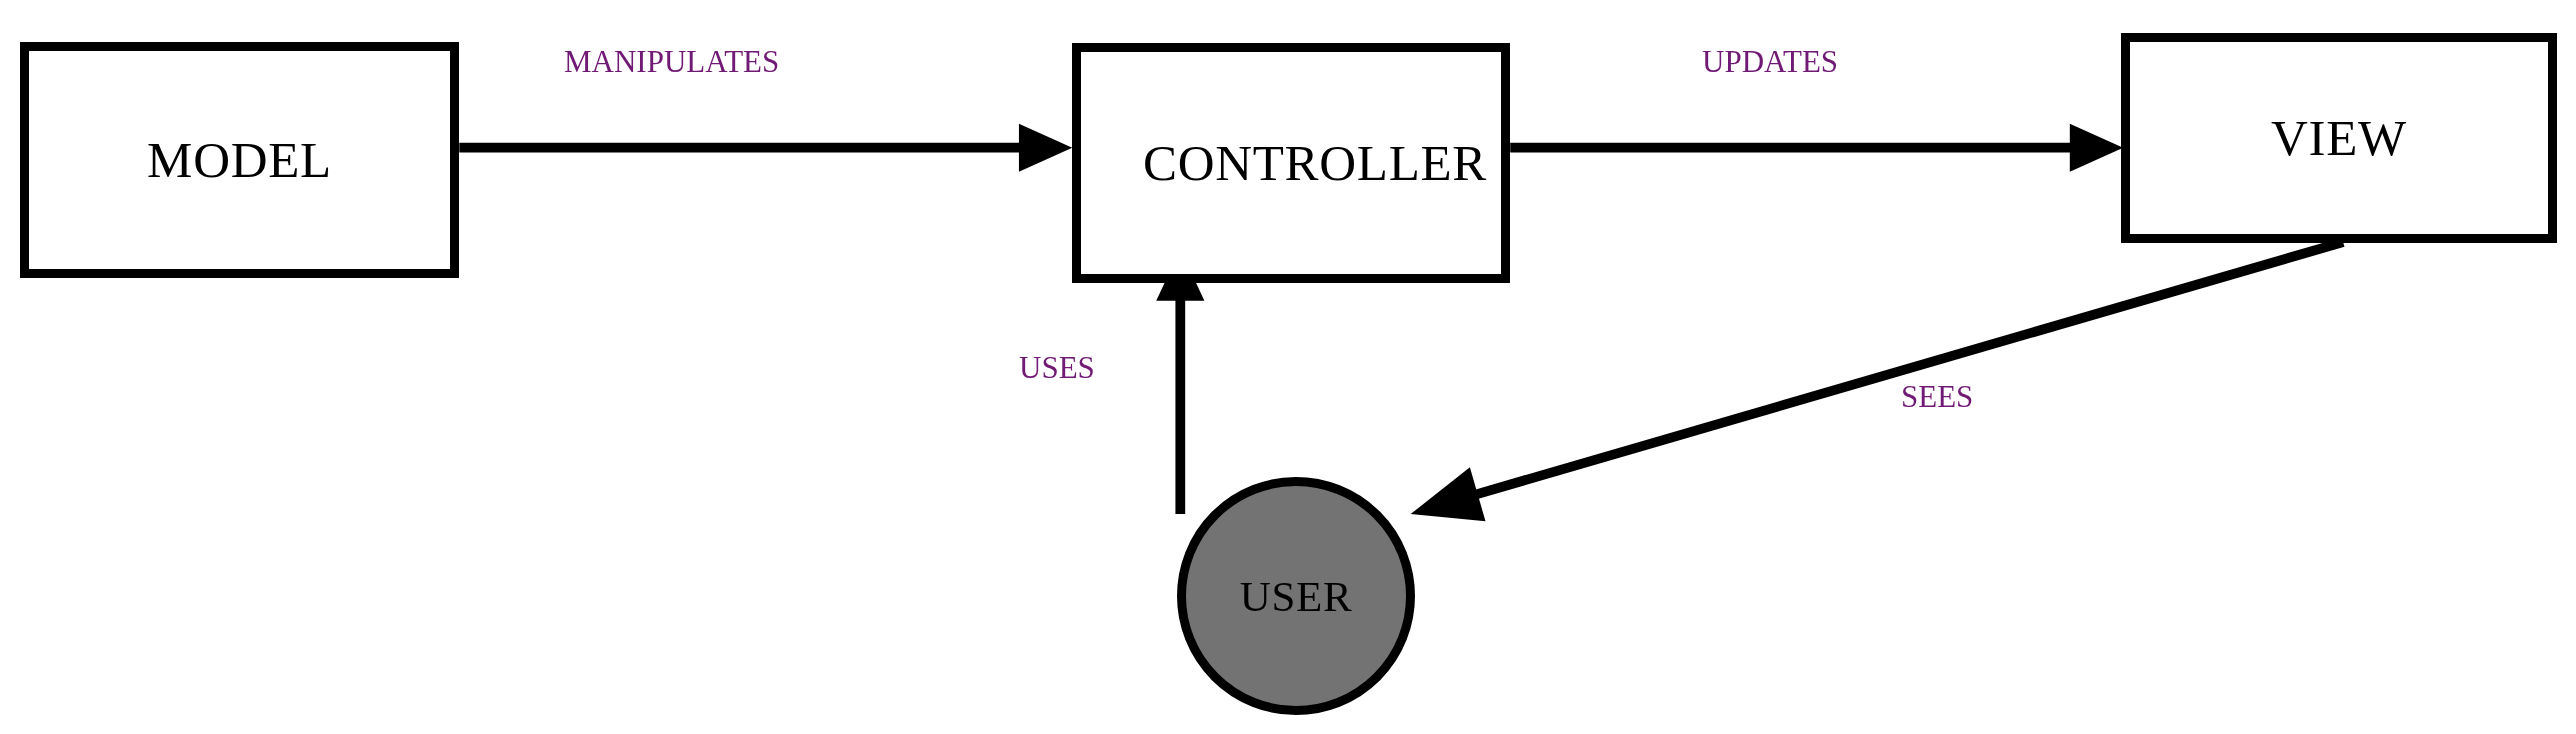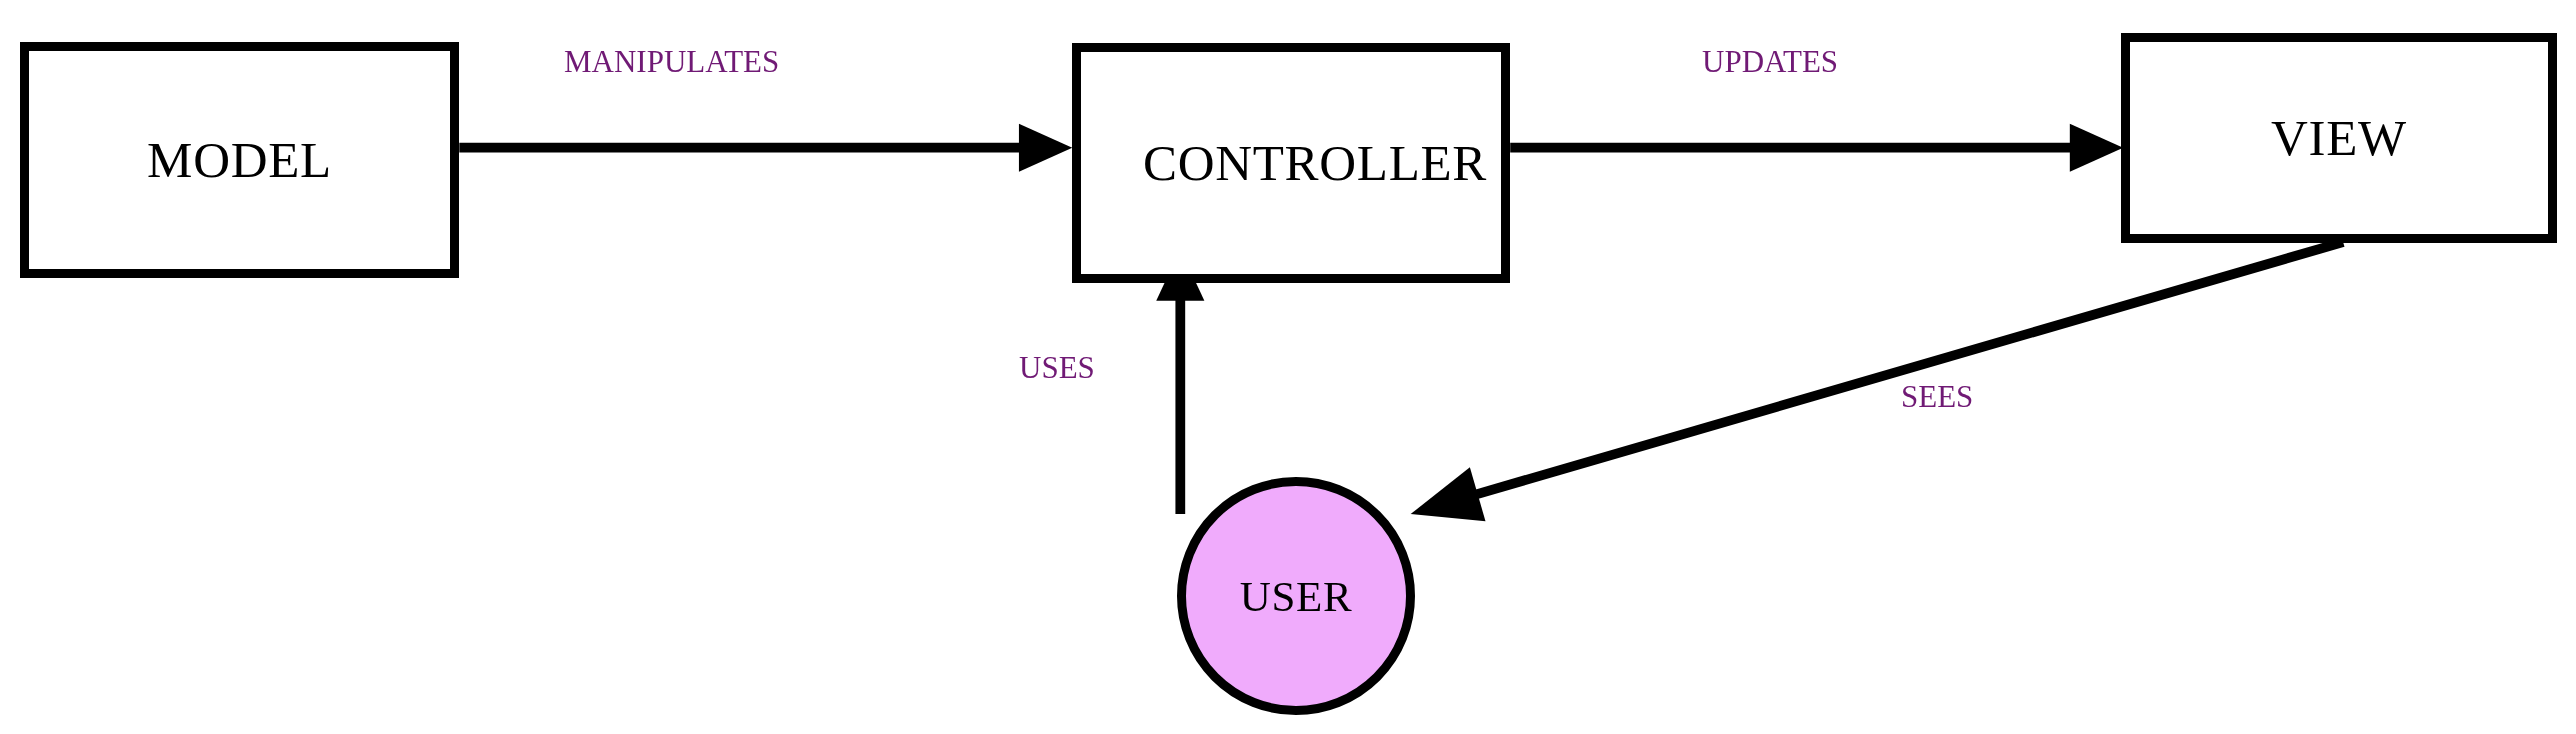--- a/index.html
+++ b/index.html
@@ -20,21 +20,21 @@
     box-sizing: border-box;
     background: #ffffff;
     border: 9px solid #000000;
     display: flex;
     align-items: center;
     justify-content: center;
   }
   .node-circle {
     position: absolute;
     box-sizing: border-box;
-    background: #f0abfc;
+    background: #737373;
     border: 9px solid #000000;
     border-radius: 50%;
     display: flex;
     align-items: center;
     justify-content: center;
   }
   .node-label {
     font-size: 51px;
     line-height: 1;
     color: #000000;

